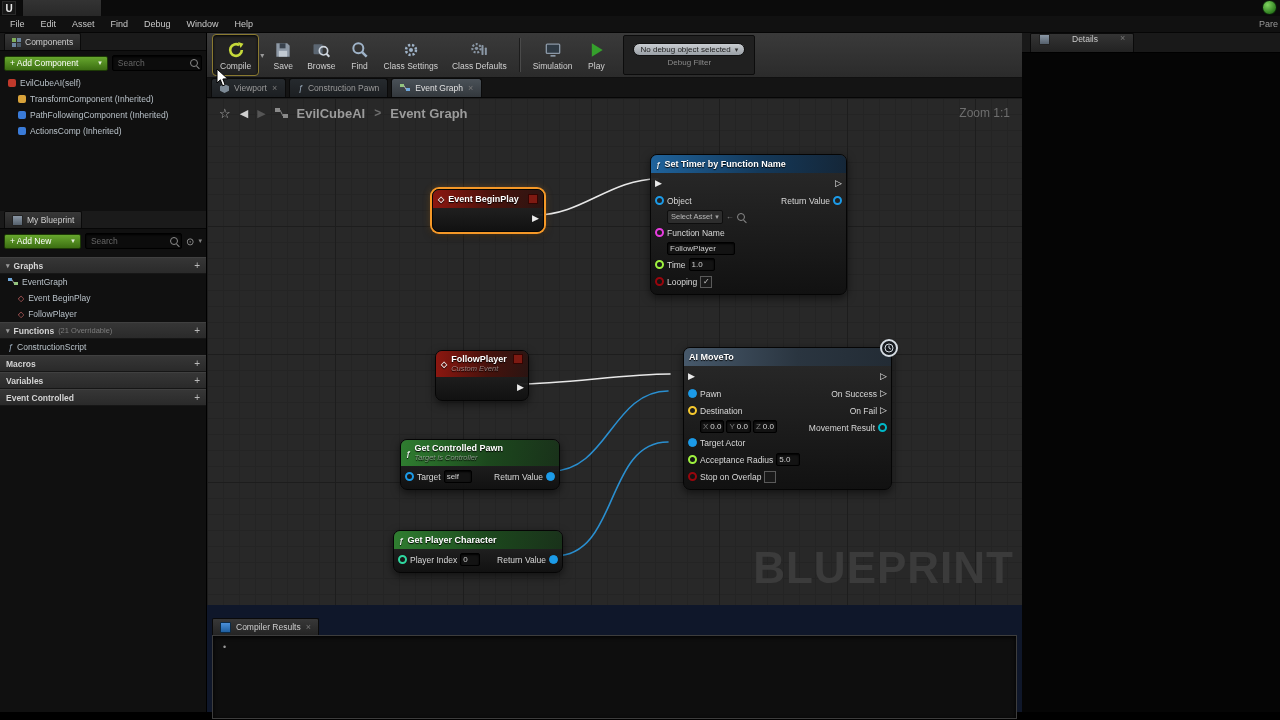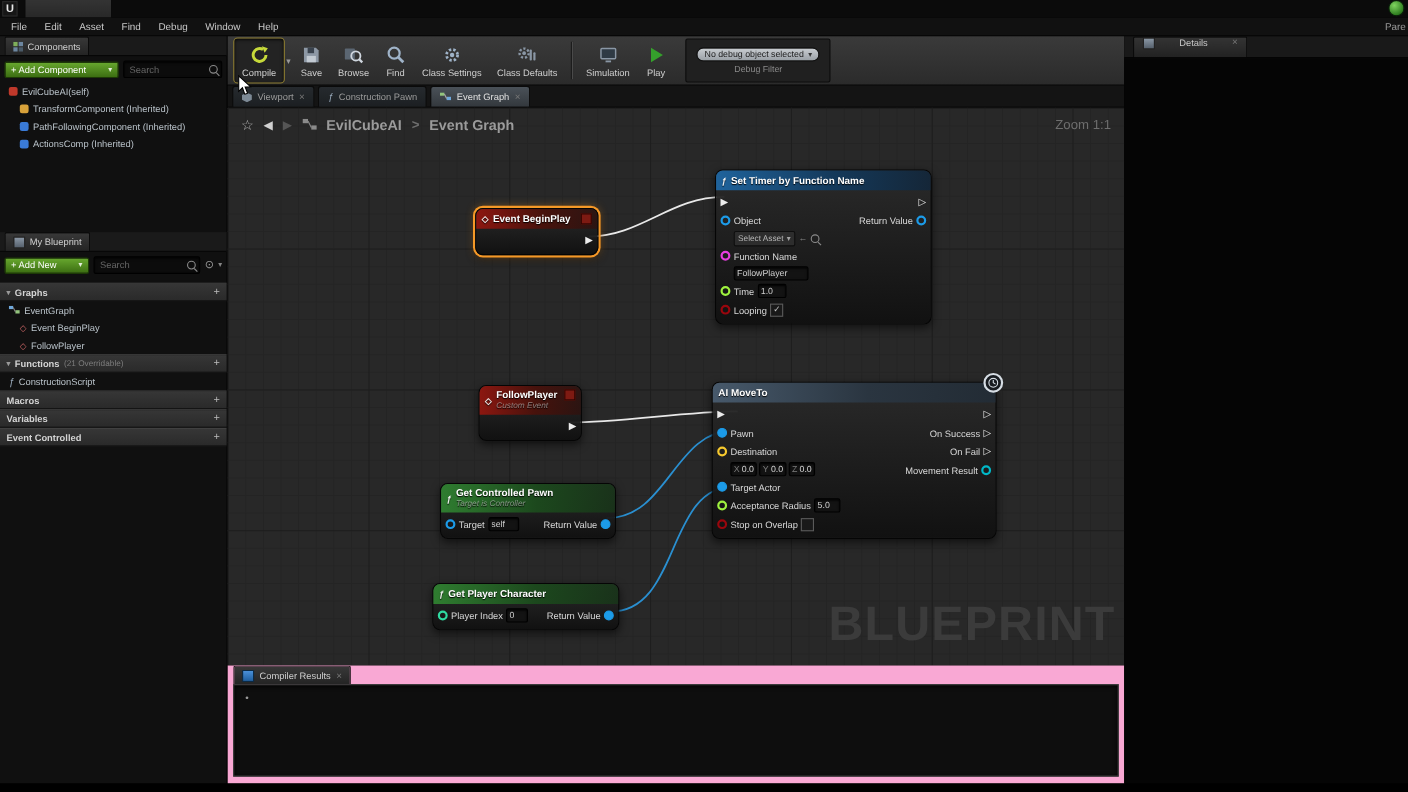--- a/index.html
+++ b/index.html
@@ -114,21 +114,21 @@
   .tinyico{font-size:8px;color:#8a8a8a}
   .cb{width:10px;height:10px;background:#191919;border:1px solid #5a5a5a;display:inline-flex;align-items:center;justify-content:center;
     font-size:8px;color:#c9c9c9;flex:none}
   .vec{display:flex;gap:2px}
   .vbox{display:flex;gap:2px;background:#131313;border:1px solid #000;box-shadow:inset 0 1px 2px #000;border-radius:2px;
     padding:0 2px;height:11px;line-height:11px;font-size:8px}
   .vl{color:#7d7d7d}
   .clock{position:absolute;top:-9px;right:-7px;width:18px;height:18px;border-radius:50%;background:#171b20;
     border:2px solid #d6dde4;z-index:4;display:flex;align-items:center;justify-content:center;box-sizing:border-box}
   
-  .compiler{position:absolute;left:207px;top:605px;width:815px;height:107px;background:#f9a8d4;box-sizing:border-box;padding:0 5px}
+  .compiler{position:absolute;left:207px;top:605px;width:815px;height:107px;background:#0f172a;box-sizing:border-box;padding:13px 5px}
   .ctabbar{height:17px;display:flex;align-items:flex-end}
   .ctab{height:16px;padding:0 7px;background:linear-gradient(#383838,#242424);border:1px solid #0a0a0a;border-bottom:none;
     border-radius:2px 2px 0 0;display:flex;align-items:center;gap:5px;font-size:8.5px;color:#cfcfcf}
   .cicon{width:9px;height:9px;border-radius:1px;background:linear-gradient(#4a90d9,#1f5fa0);border:1px solid #0c2a45;flex:none}
   .cbody{height:84px;background:#0e0e0e;border:1px solid #3d3d3d;box-shadow:inset 0 1px 4px #000;padding:6px 10px;box-sizing:border-box}
   .cmsg{display:flex;gap:8px;font-size:9px;color:#9a9a9a;align-items:baseline}
   
   .rightzone{position:absolute;left:1022px;top:33px;width:258px;height:679px;background:#050505}
   .rtop{height:19px;background:#191919;border-bottom:1px solid #000;display:flex;align-items:flex-end}
   .dtl{height:18px;margin-left:8px;padding:0 8px;background:linear-gradient(#343434,#222);border:1px solid #0a0a0a;border-bottom:none;
@@ -466,21 +466,21 @@
     </div>
     <div class="nbody">
       <div class="rcol">
           <div class="prow pr-right">
         <span class="exec">▶</span>
       </div>
         </div>
     </div>
   </div>
 
-  <div class="node" style="left:440px;top:249px;width:259px">
+  <div class="node" style="left:476px;top:249px;width:209px">
     <div class="clock">
       <svg width="10" height="10" viewBox="0 0 10 10">
           <circle cx="5" cy="5" r="4" fill="none" stroke="#d6dde4" stroke-width="1"></circle>
           <path d="M5 2.5V5l2 1.2" stroke="#d6dde4" stroke-width="1" fill="none"></path>
         </svg>
     </div>
     <div class="nhead hdr-slate">
       <span>AI MoveTo</span>
     </div>
     <div class="nbody">

